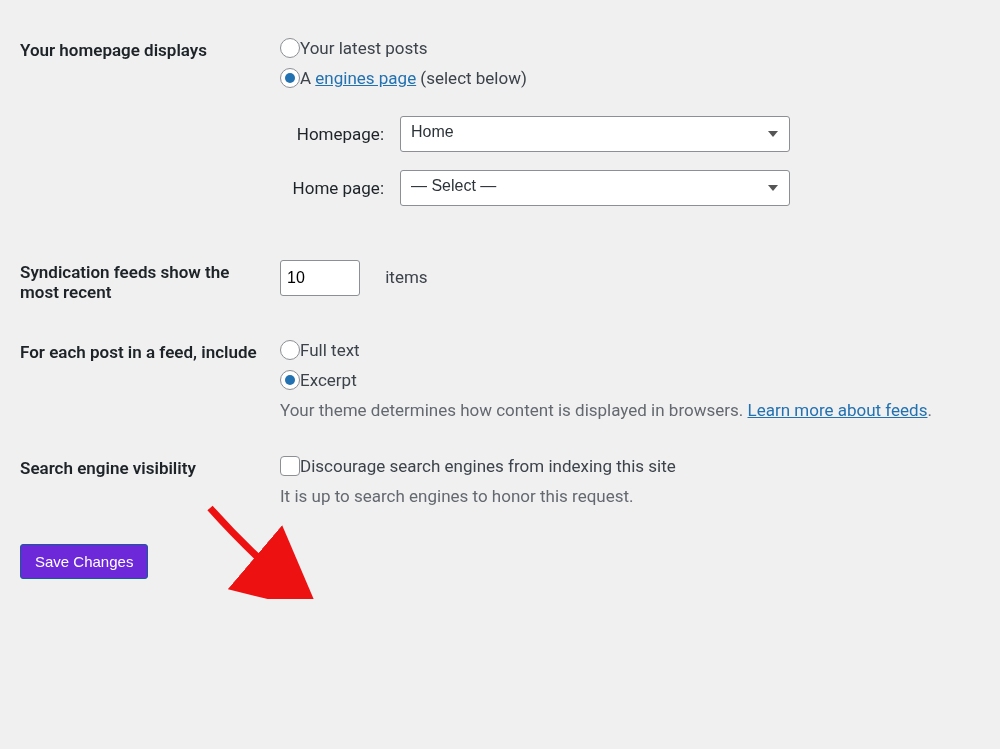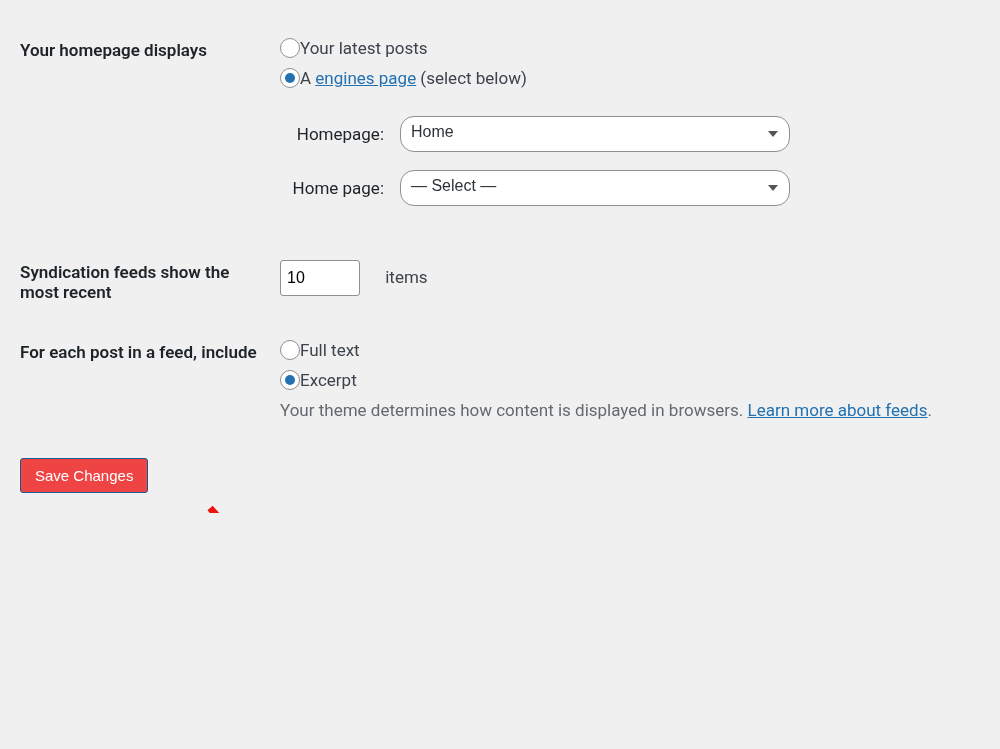--- a/index.html
+++ b/index.html
@@ -66,21 +66,21 @@
     cursor: pointer;
   }
   .select-wrap {
     position: relative;
     display: inline-block;
   }
   select {
     appearance: none;
     border: 1px solid #8c8f94;
     background: #fff;
-    border-radius: 14px;
+    border-radius: 3px;
     padding: 6px 30px 14px 10px;
     font-size: 16px;
     color: #2c3338;
     width: 390px;
     height: 36px;
     cursor: pointer;
   }
   .select-wrap::after {
     content: "";
     position: absolute;
@@ -114,21 +114,21 @@
   }
   a {
     color: #2271b1;
     text-decoration: underline;
   }
   .description {
     color: #646970;
     margin-top: 8px;
   }
   .btn-primary {
-    background: #ef4444;
+    background: #6d28d9;
     color: #fff;
     border: 1px solid #135e96;
     padding: 8px 14px;
     font-size: 15px;
     border-radius: 3px;
     cursor: pointer;
     font-weight: 500;
     margin-top: 20px;
   }
   .arrow-overlay {
@@ -198,20 +198,30 @@
       <div class="radio-row">
         <input type="radio" name="rss_use_excerpt" checked="" style="">
         <span>Excerpt</span>
       </div>
       <div class="description">
         <span>Your theme determines how content is displayed in browsers. </span><a href="#">Learn more about feeds</a><span>.</span>
       </div>
     </td>
   </tr>
 
+  <tr>
+    <th>Search engine visibility</th>
+    <td>
+      <div class="check-row">
+        <input type="checkbox" style="">
+        <span>Discourage search engines from indexing this site</span>
+      </div>
+      <div class="description">It is up to search engines to honor this request.</div>
+    </td>
+  </tr>
 
 </tbody>
     </table>
 
 <svg class="arrow-overlay" style="left:175px; top:478px;" width="135" height="120" viewBox="0 0 135 120">
   <defs>
     <marker id="arrhd" markerWidth="12" markerHeight="12" refX="9" refY="6" orient="auto">
       <path d="M0,0 L12,6 L0,12 Z" fill="#e11"></path>
     </marker>
   </defs>

